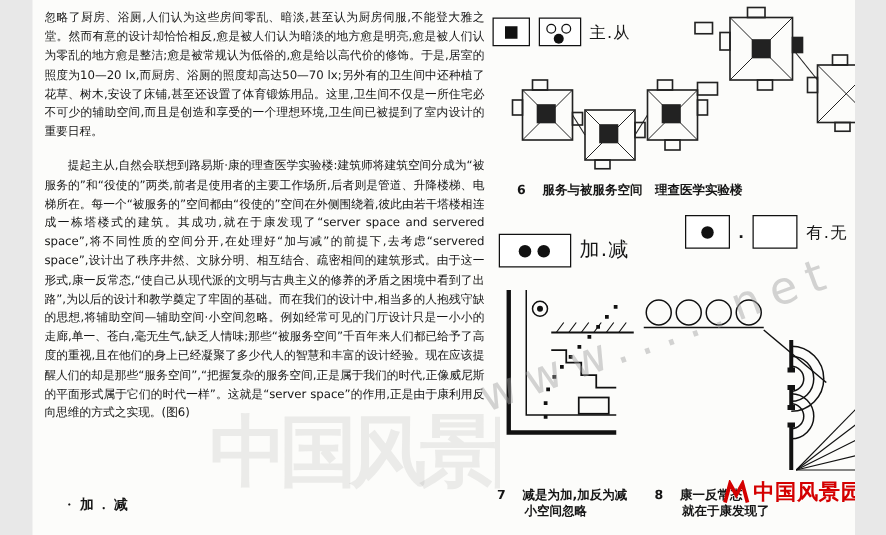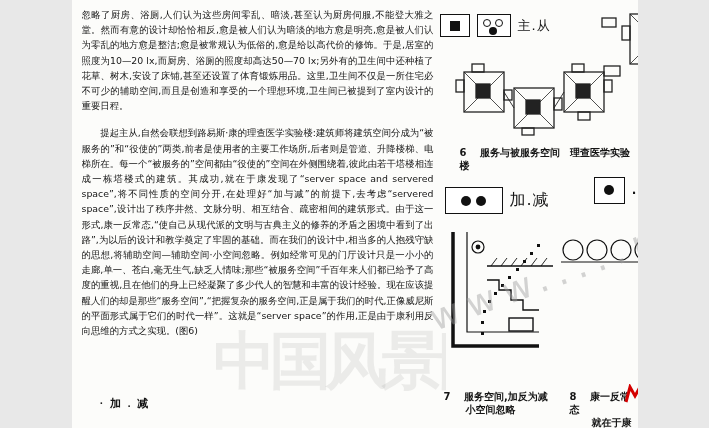--- a/index.html
+++ b/index.html
@@ -1,19 +1,19 @@
 <!DOCTYPE html>
 <html><head>
 <meta charset="utf-8">
 <style>
   * { box-sizing: border-box; margin: 0; padding: 0; }
   html,body { background:#e8e8e8; }
   .page {
     position: relative;
-    width: 566px; height: 428px;
+    width: 658px; height: 428px;
     background: #fcfcfa;
     overflow: hidden;
     font-family: "DejaVu Sans", sans-serif;
     color: #151515;
     margin: 0 auto;
   }
   
   .text-col {
     position: absolute; left: 10px; top: 7px; width: 352px; height: 384px;
     overflow: hidden;
@@ -183,21 +183,21 @@
         <rect x="51" y="74" width="3" height="3"></rect>
       <rect x="46" y="84" width="3" height="3"></rect>
         <rect x="44" y="95" width="3" height="3"></rect>
       <rect x="44" y="106" width="3" height="3"></rect>
     </g>
   </svg>
 
   <div class="caption" style="left:372px; top:390px;">
     <div>
       <span class="num">7</span>
-      <span>服务空间,加反为减</span>
+      <span>减是为加,加反为减</span>
     </div>
     <div class="l2">小空间忽略</div>
   </div>
 
   <svg class="figsvg" style="left:487px; top:230px;" width="218" height="152" viewBox="0 0 218 152">
     <g stroke="#111" fill="none" stroke-width="1.2">
 
       <path d="M2,32 H98"></path>
       <circle cx="14" cy="20" r="10"></circle>
       <circle cx="38" cy="20" r="10"></circle>

